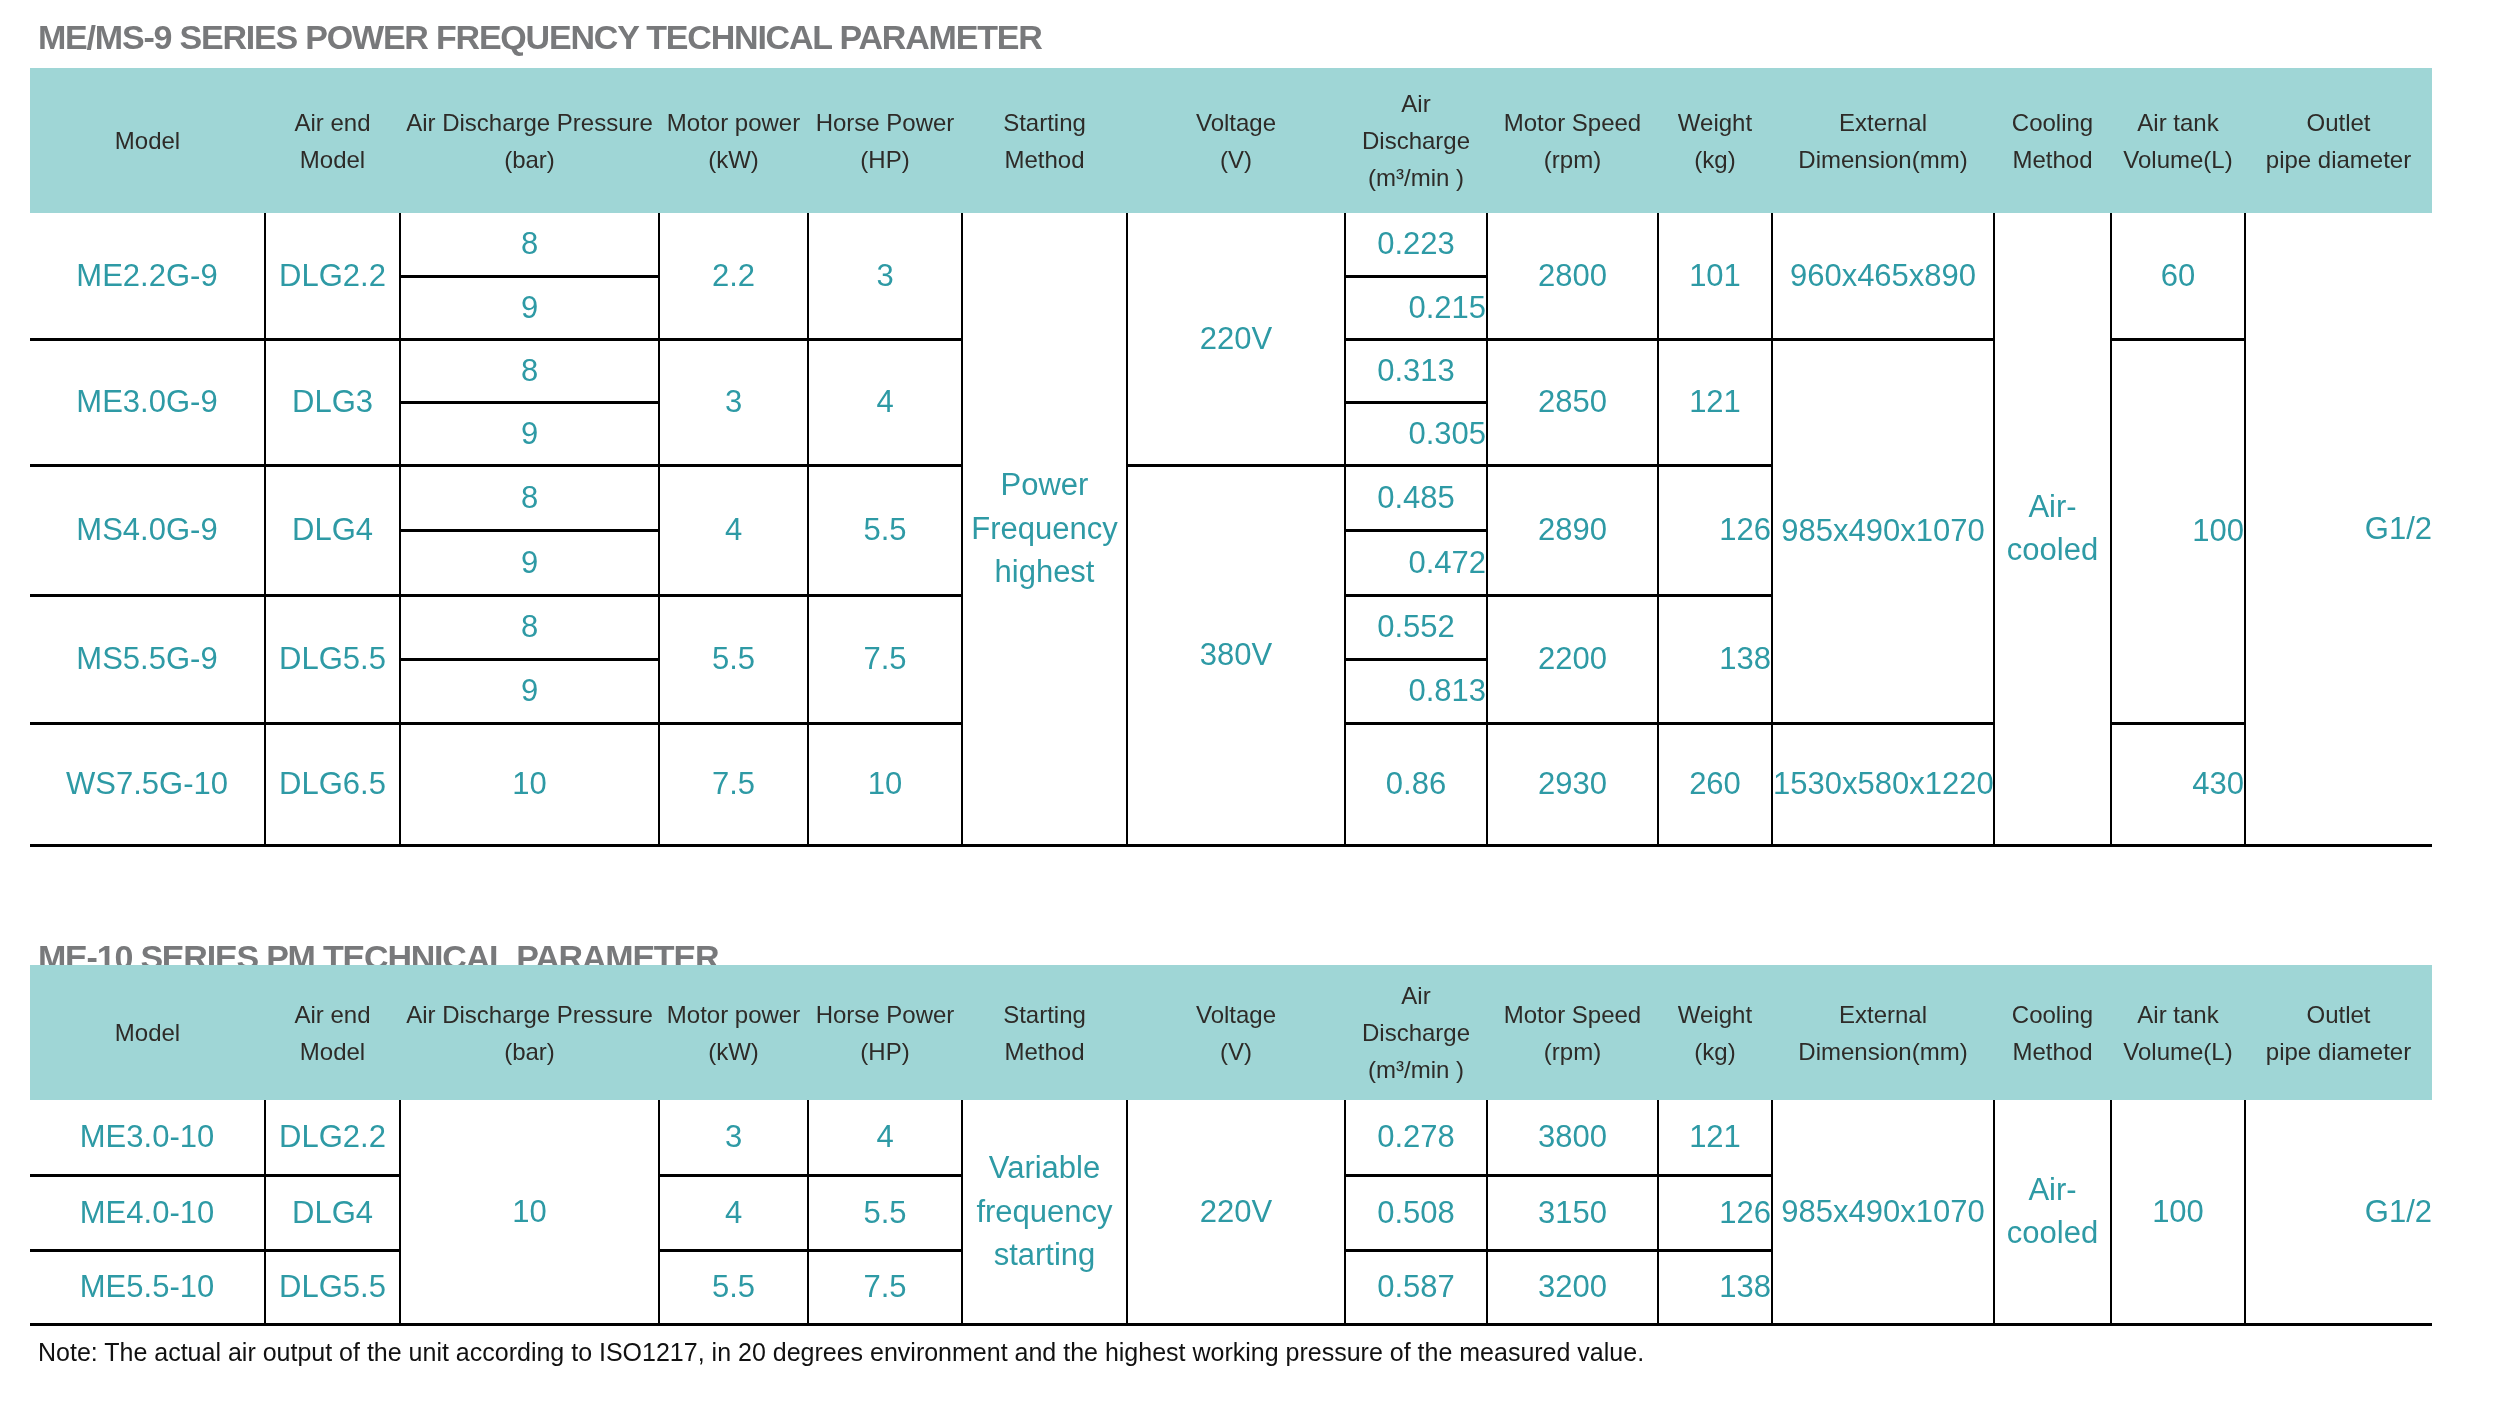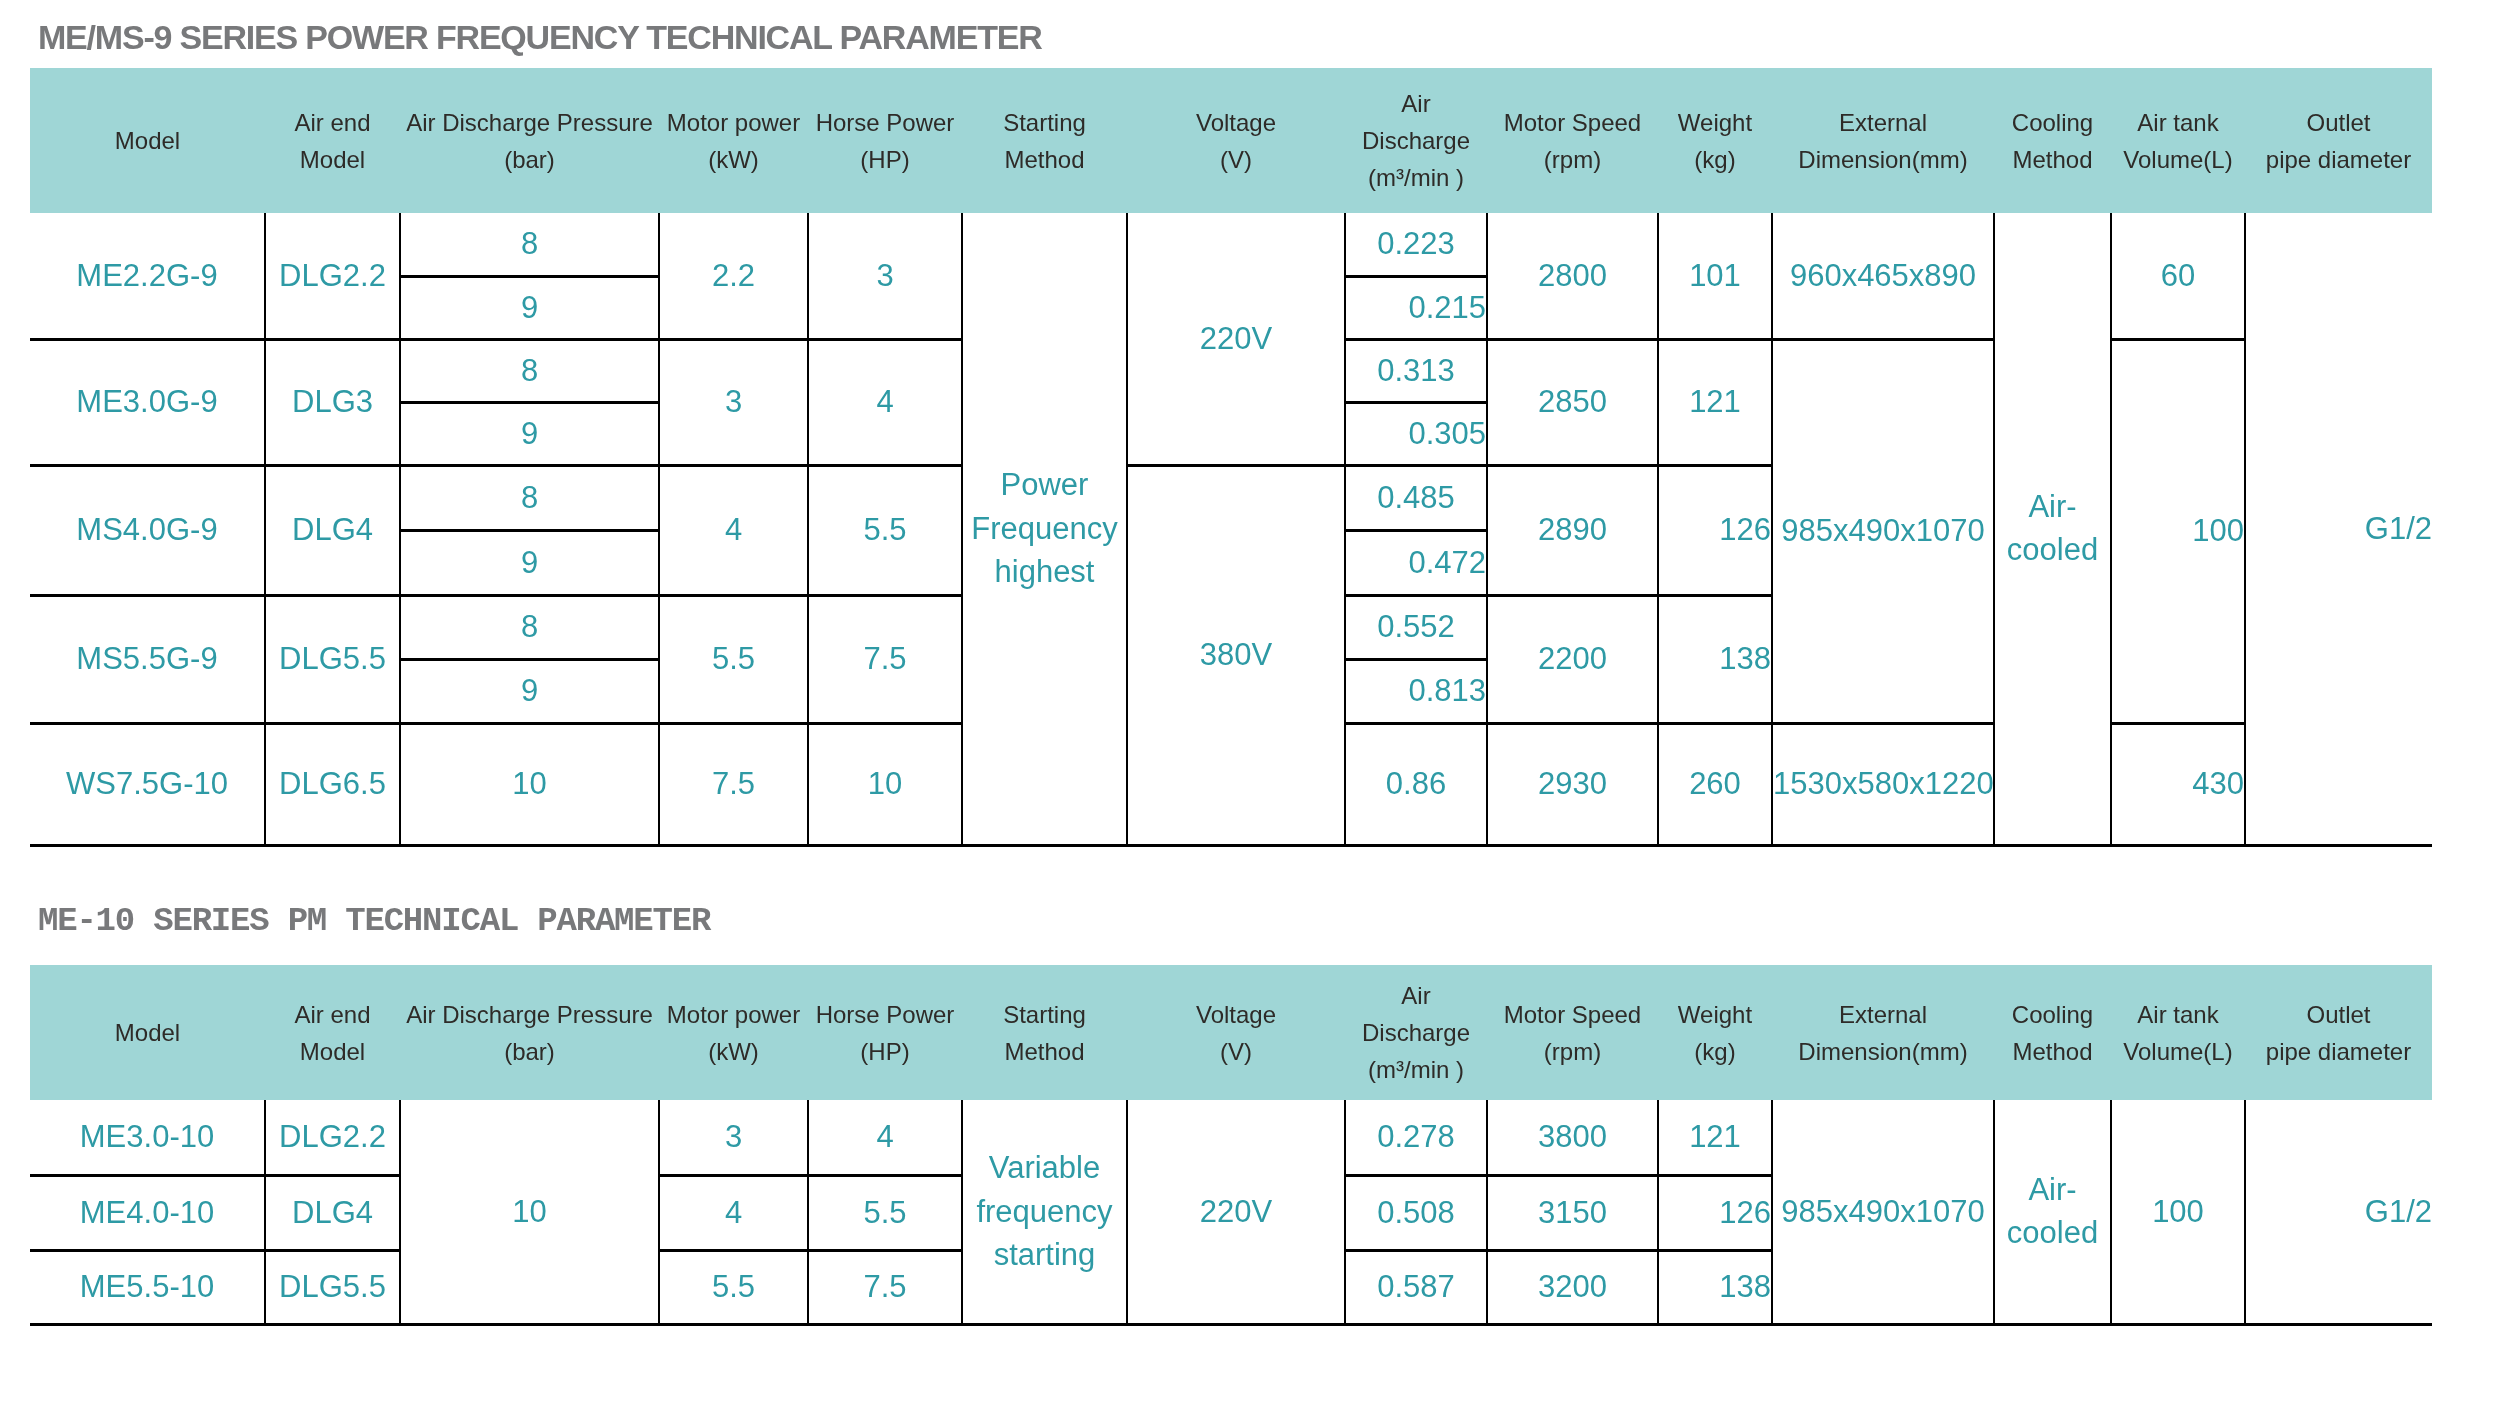--- a/index.html
+++ b/index.html
@@ -9,21 +9,21 @@
     position:relative;overflow:hidden;
   }
   .sheet{position:relative;width:2500px;height:1352px;background:#fff;}
 
   .title{
     position:absolute;left:38px;
     font-size:34px;font-weight:bold;letter-spacing:-1.2px;
     color:#78797b;white-space:nowrap;
   }
   #title1{top:18px;}
-  #title2{top:902px;font-family:Liberation Mono, monospace;}
+  #title2{top:938px;}
 
   table.spec{
     position:absolute;left:30px;
     border-collapse:collapse;table-layout:fixed;
     width:2402px;
   }
   #table1{top:68px;}
   #table2{top:965px;}
 
   table.spec th{
@@ -327,14 +327,15 @@
           <td>DLG5.5</td>
           <td>5.5</td>
           <td>7.5</td>
           <td>0.587</td>
           <td>3200</td>
           <td>138</td>
         </tr>
       </tbody>
     </table>
 
+  <div class="note">Note: The actual air output of the unit according to ISO1217, in 20 degrees environment and the highest working pressure of the measured value.</div>
 
 </div>
 
 </body></html>

